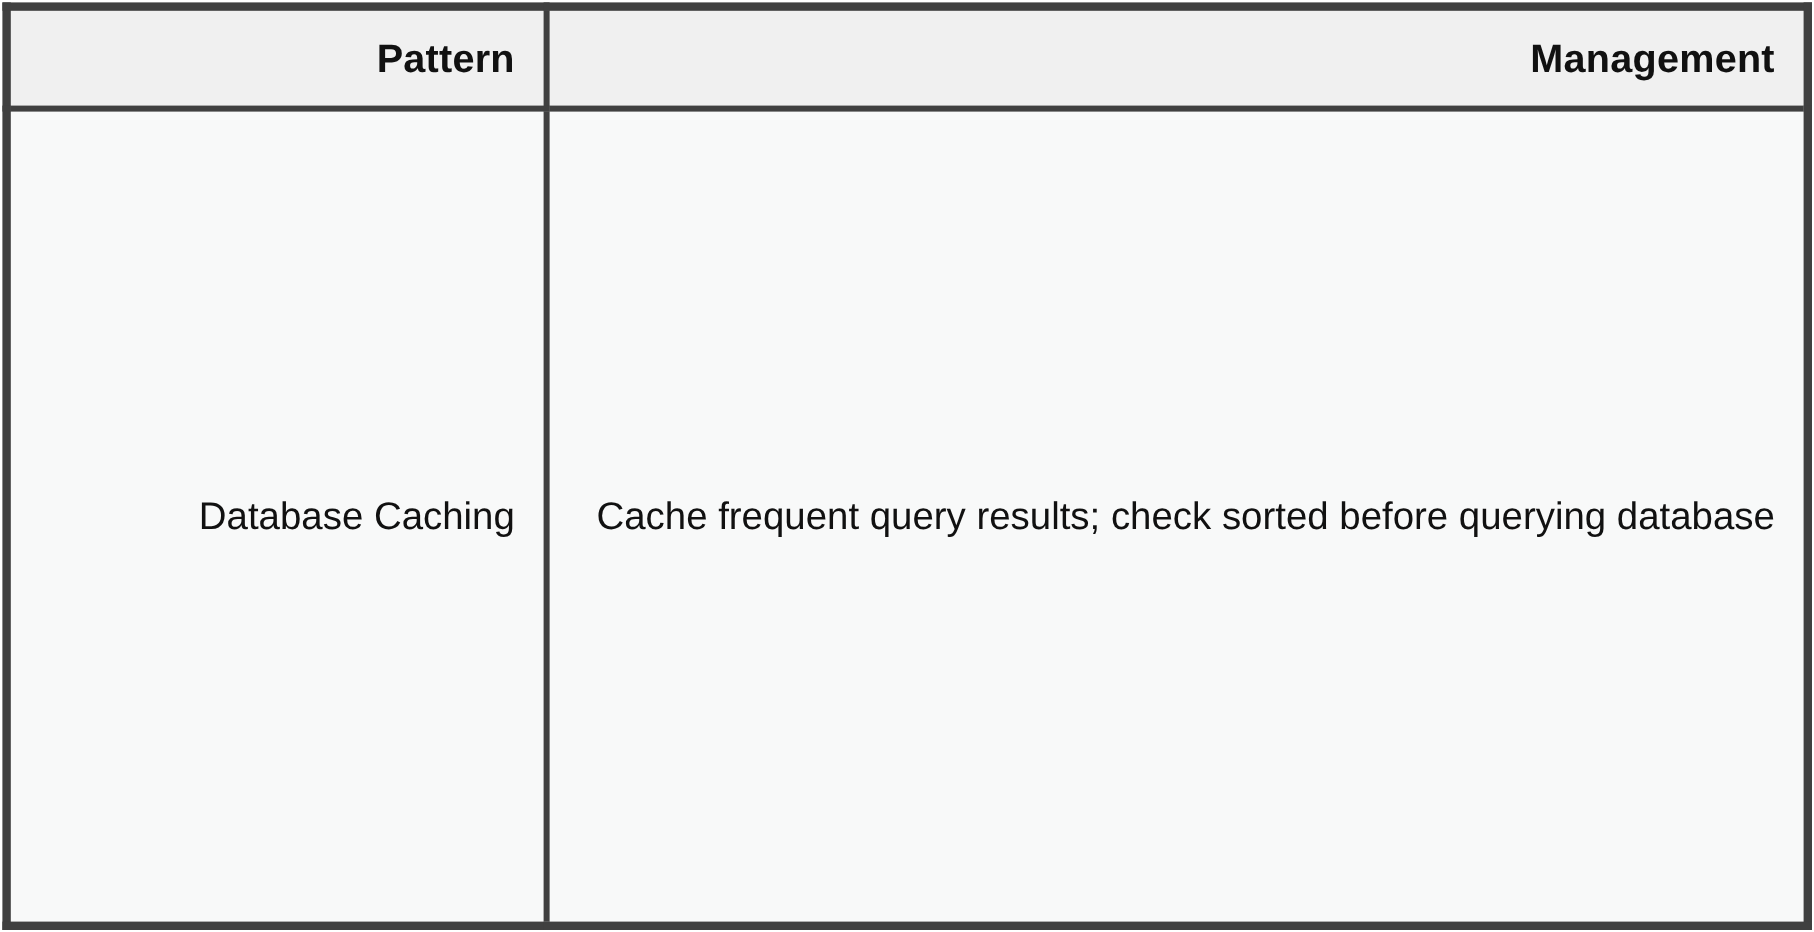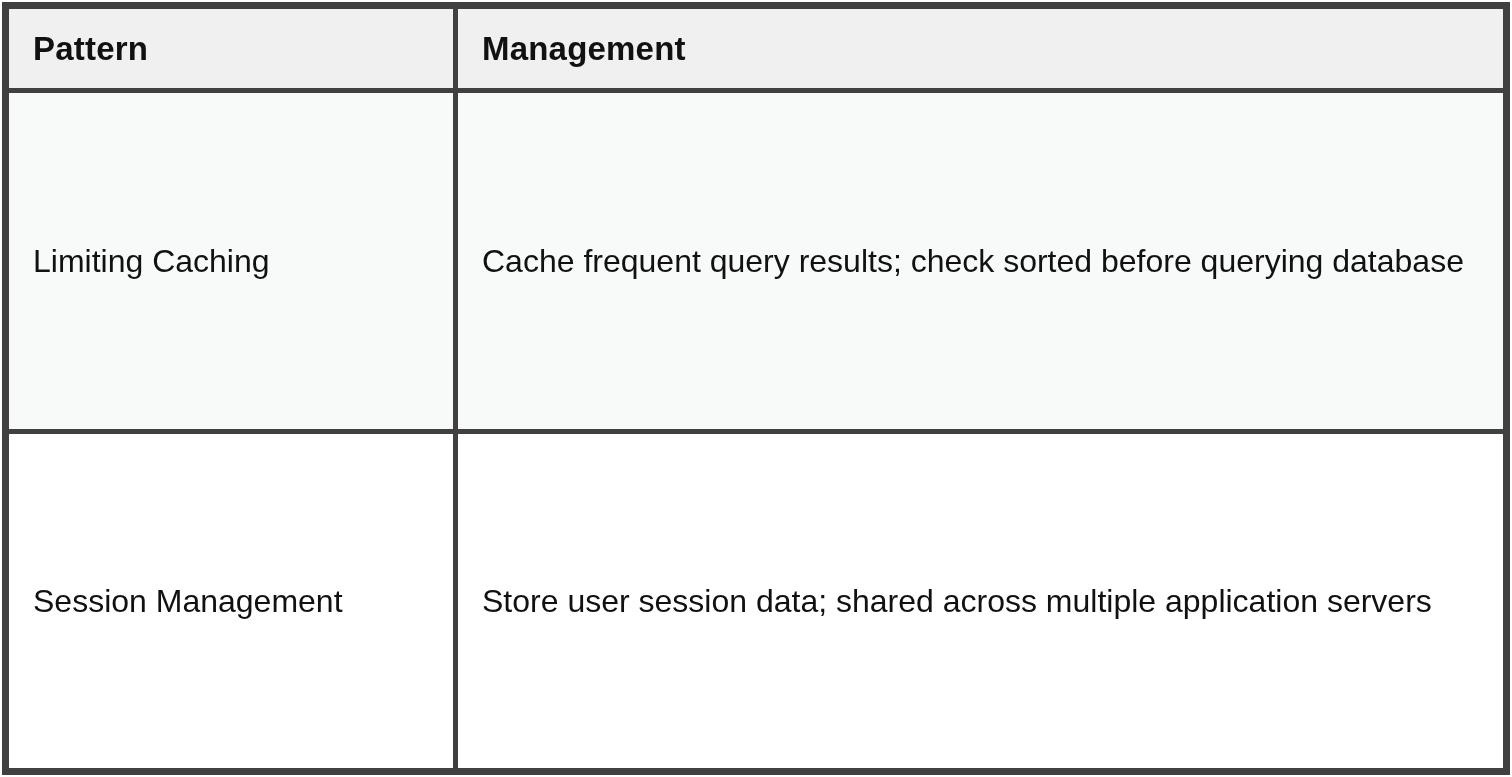--- a/index.html
+++ b/index.html
@@ -19,21 +19,21 @@
   table.patterns {
     width: 100%;
     height: 100%;
     border-collapse: collapse;
     table-layout: fixed;
     border: 7px solid #404040;
   }
   col.col-pattern { width: 450px; }
   th, td {
     border: 5px solid #404040;
-    text-align: left;
+    text-align: right;
     vertical-align: middle;
     padding: 8px 24px;
     box-sizing: border-box;
   }
   thead tr {
     height: 85px;
     background: #f0f0f0;
   }
   th {
     font-size: 33px;
@@ -59,22 +59,18 @@
       <col class="col-description">
     </colgroup>
     <thead>
       <tr>
         <th>Pattern</th>
         <th>Management</th>
       </tr>
     </thead>
     <tbody>
       <tr>
-        <td>Limiting Caching</td>
+        <td>Database Caching</td>
         <td>Cache frequent query results; check sorted before querying database</td>
-      </tr>
-      <tr>
-        <td>Session Management</td>
-        <td>Store user session data; shared across multiple application servers</td>
       </tr>
     </tbody>
   </table>
 </div>
 
 </body></html>

